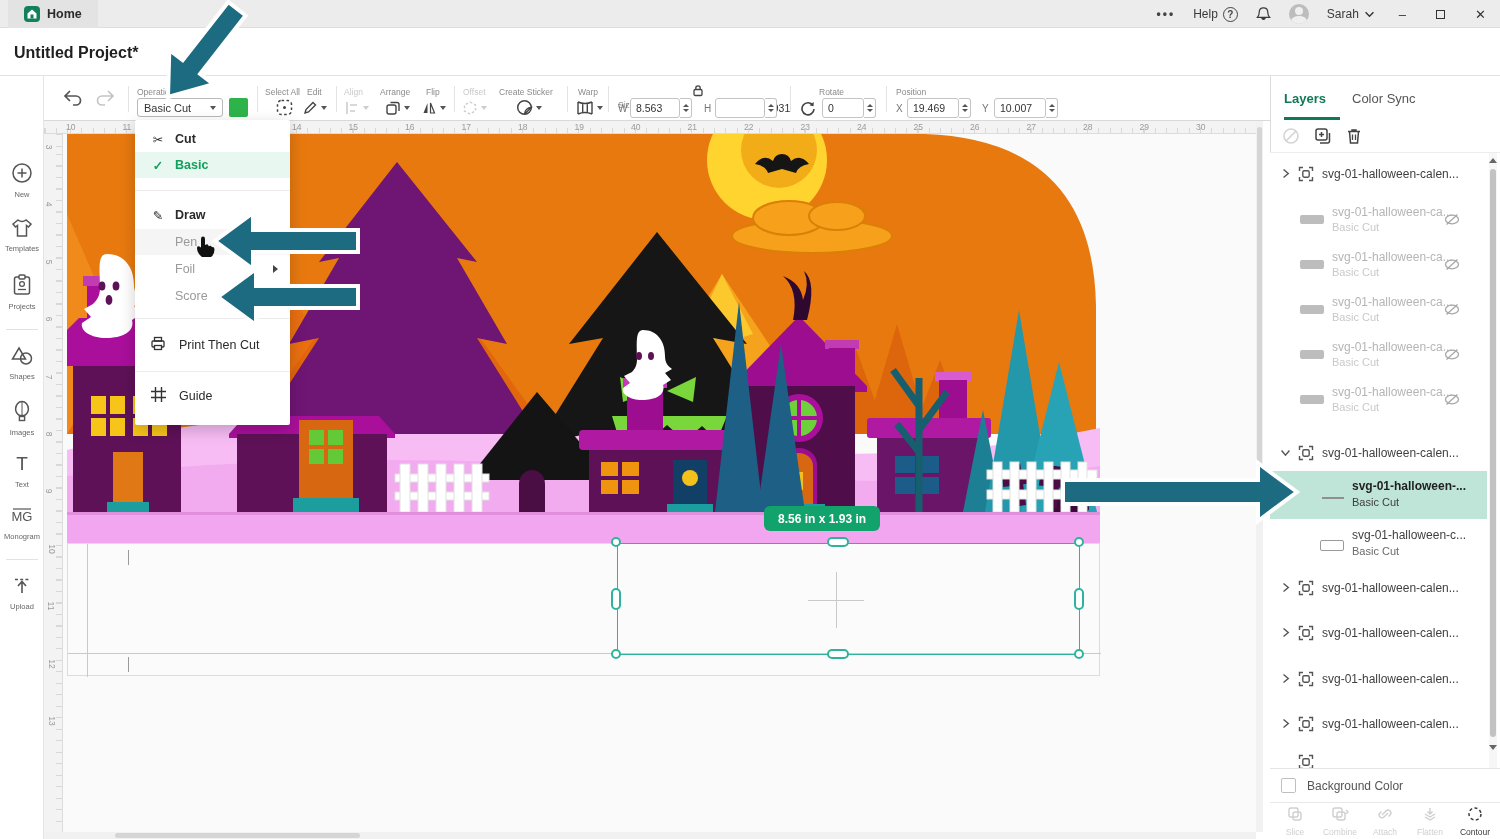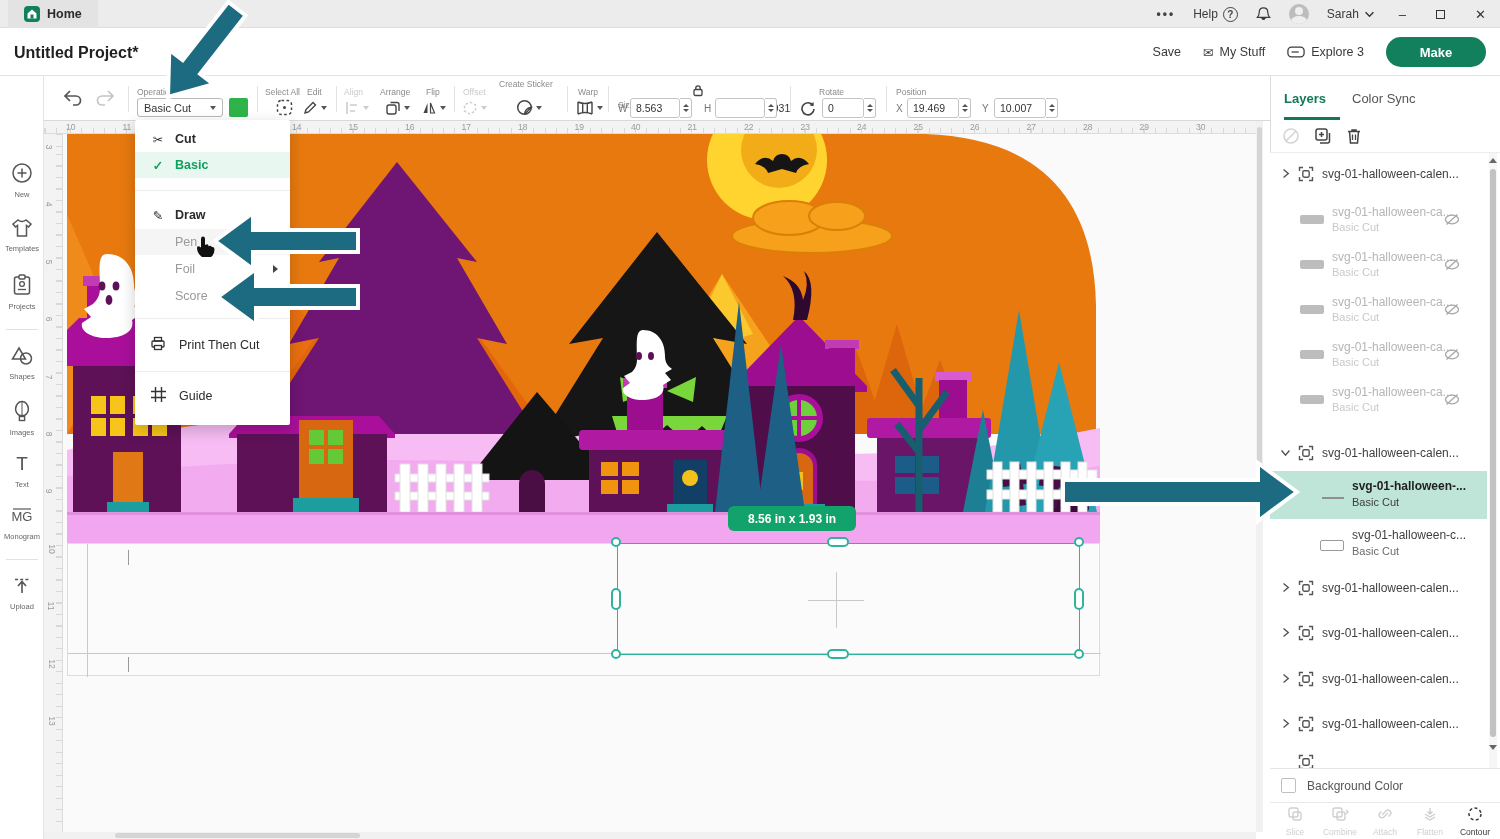--- a/index.html
+++ b/index.html
@@ -60,21 +60,21 @@
     background-image:repeating-linear-gradient(0deg,#D8D8D8 0 1px,transparent 1px 11.5px); background-position:12px 13px; background-size:6px 100%; background-repeat:repeat-y; }
   .rnum { position:absolute; font-size:8.5px; color:#9A9A9A; }
   .design-lower { position:absolute; left:67px; top:543px; width:1033px; height:133px; background:#FBFBFB; border:1px solid #DCDCDC; }
   .selrect { position:absolute; left:617px; top:543px; width:463px; height:112px; border:1.5px solid #2FB49B; }
   .handle { position:absolute; background:#fff; border:2px solid #2FB49B; }
   .h-circ { width:10px; height:10px; border-radius:50%; }
   .h-pillh { width:22px; height:10px; border-radius:6px; }
   .h-pillv { width:10px; height:22px; border-radius:6px; }
   .crosshair::before { content:""; position:absolute; left:-28px; top:0; width:56px; height:1px; background:#C9C9C9; }
   .crosshair::after { content:""; position:absolute; left:0; top:-28px; width:1px; height:56px; background:#C9C9C9; }
-  .size-badge { position:absolute; left:728px; top:506px; height:25px; padding:0 20px; background:#12A26B; border-radius:6px; color:#fff; font-size:12px; font-weight:bold; display:flex; align-items:center; }
+  .size-badge { position:absolute; left:764px; top:506px; height:25px; padding:0 14px; background:#12A26B; border-radius:6px; color:#fff; font-size:12px; font-weight:bold; display:flex; align-items:center; }
   .watermark { position:absolute; left:16px; top:784px; font-family:"DejaVu Serif", serif; font-weight:bold; font-size:41px; color:#236F8A; letter-spacing:-1px; }
   .hscroll { left:44px; top:832px; width:1212px; height:7px; background:#F1F1F1; }
   .hthumb { position:absolute; left:71px; top:1px; width:245px; height:5px; background:#D5D5D5; border-radius:3px; }
   .vscroll { left:1256px; top:121px; width:7px; height:711px; background:#F1F1F1; }
   .vthumb { position:absolute; left:1px; top:6px; width:5px; height:355px; background:#D5D5D5; border-radius:3px; }
 
   
   .menu { left:135px; top:120px; width:155px; height:305px; background:#fff; box-shadow:0 5px 16px rgba(0,0,0,.20); border-radius:2px; z-index:30; }
   .mi { position:absolute; left:0; width:155px; height:26px; display:flex; align-items:center; font-size:12.5px; color:#2B2B2B; }
   .mi .micon { position:absolute; left:14px; width:18px; text-align:center; }
@@ -149,41 +149,20 @@
           </svg>
       </span>
       <span class="winbtn">–</span>
       <span class="winbtn"><span class="maxbox"></span></span>
       <span class="winbtn">✕</span>
     </div>
   </div>
 
   <div class="abs projectbar">
     <div class="proj-title">Untitled Project*</div>
-    <div class="pb-right">
-      <span class="pb-item">
-          <span>Save</span>
-        </span>
-      <span class="pb-item">
-        <span>✉</span>
-        <span>My Stuff</span>
-      </span>
-      <span class="pb-item">
-        <span class="icn">
-          <svg width="18" height="12" viewBox="0 0 20 13">
-              <rect x="1" y="1" width="18" height="11" rx="4" fill="none" stroke="#3A3A3A" stroke-width="1.4"></rect>
-              <path d="M5 6.5 H13" stroke="#3A3A3A" stroke-width="1.4"></path>
-            </svg>
-        </span>
-        <span>Explore 3</span>
-      </span>
-      <span class="make-btn">
-          <span>Make</span>
-        </span>
-    </div>
   </div>
 
   <div class="abs sidebar" id="sidebar">
       <div class="side-item" style="top:86px;">
        <span class="icn">
           <svg width="22" height="22" viewBox="0 0 22 22">
             <circle cx="11" cy="11" r="9" fill="none" stroke="#555" stroke-width="1.5"></circle>
             <path d="M11 6.5 V15.5 M6.5 11 H15.5" stroke="#555" stroke-width="1.5"></path>
           </svg>
         </span>
@@ -319,21 +298,21 @@
     </span>
     <div class="divider" style="left:410px;"></div>
 
     <span class="tool-label dis" style="left:419px;top:11px;">Offset</span>
     <span class="icn abs" style="left:418px;top:24px;">
       <svg width="16" height="16" viewBox="0 0 16 16">
           <path d="M8 2 L13.5 5 V11 L8 14 L2.5 11 V5 Z" fill="none" stroke="#CDCDCD" stroke-width="1.4" stroke-dasharray="2.6 2"></path>
         </svg>
       <span class="caret" style="margin-left:3px;border-top-color:#CDCDCD;"></span>
     </span>
-    <span class="tool-label" style="left:455px;top:3px;">Create Sticker</span>
+    <span class="tool-label" style="left:455px;top:11px;">Create Sticker</span>
     <span class="icn abs" style="left:472px;top:23px;">
       <svg width="17" height="17" viewBox="0 0 17 17">
           <circle cx="8.5" cy="8.5" r="6.8" fill="none" stroke="#444" stroke-width="1.5"></circle>
           <path d="M8.5 15.3 A6.8 6.8 0 0 1 15.3 8.5 L8.5 15.3" fill="#fff" stroke="#444" stroke-width="1.4"></path>
         </svg>
       <span class="caret" style="margin-left:3px;"></span>
     </span>
     <div class="divider" style="left:523px;"></div>
 
     <span class="tool-label" style="left:534px;top:11px;">Warp</span>

